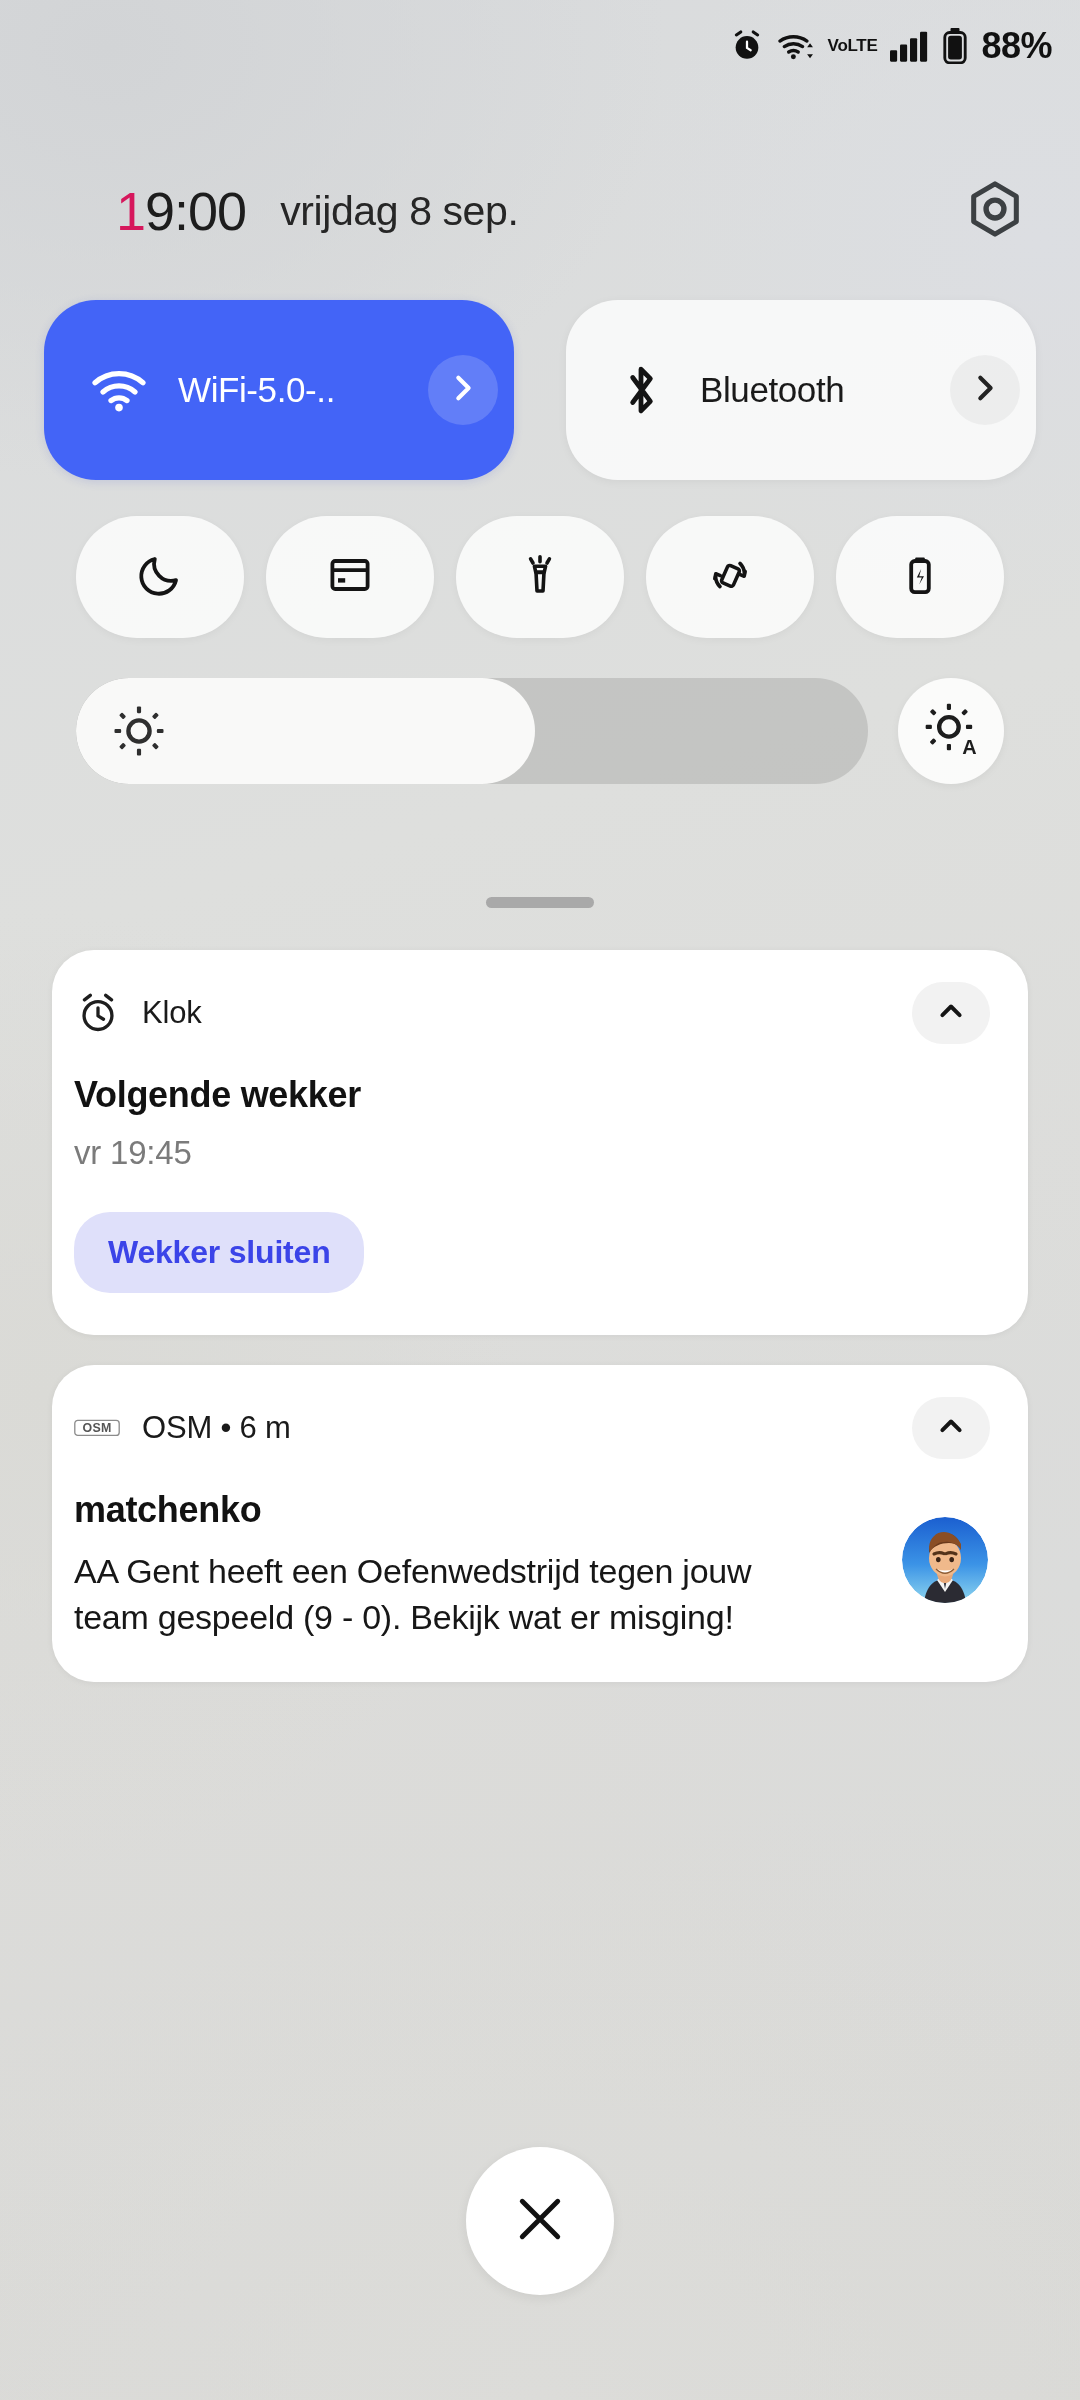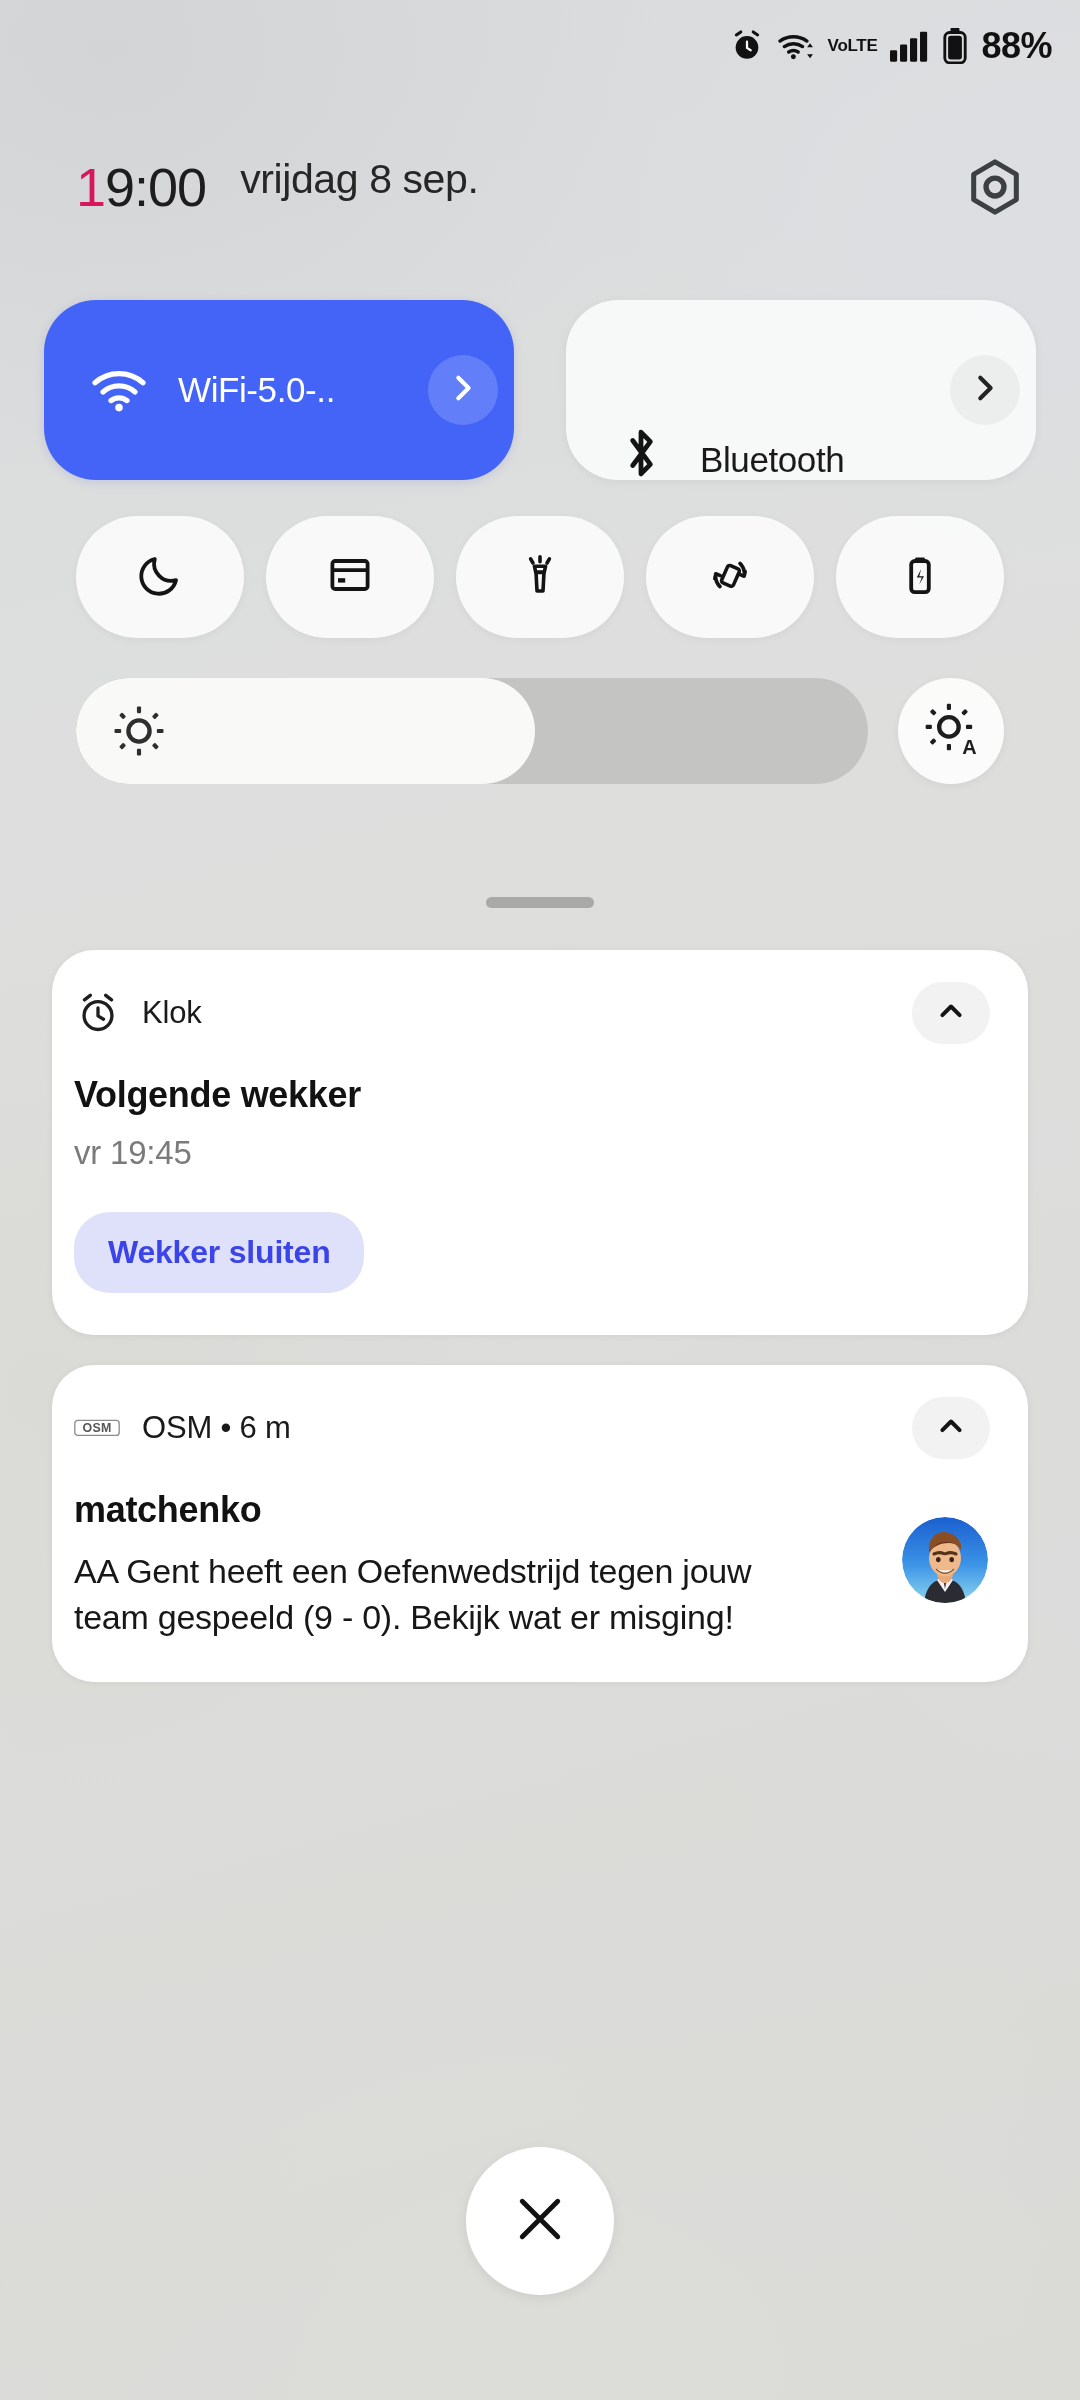--- a/index.html
+++ b/index.html
@@ -29,40 +29,40 @@
   #battery-percent {
     font-size: 36px; font-weight: 700; color: #111; letter-spacing: -0.5px;
     margin-left: 1px; line-height: 1;
   }
   .volte { display: flex; flex-direction: row; align-items: center; line-height: 0.92; }
   .volte b { font-size: 17px; font-weight: 700; color: #111; letter-spacing: -0.3px; }
 
   
   #clock-row {
     position: absolute; top: 156px; left: 0; width: 1080px; height: 110px;
-    display: flex; padding: 0 52px 0 76px;
+    display: flex; align-items: center; padding: 0 52px 0 116px;
   }
   #clock-time { font-size: 54px; font-weight: 400; color: #1d1d1d; letter-spacing: -1px; }
   #clock-time .accent { color: #d6175c; }
   #clock-date {
     font-size: 41px; font-weight: 400; color: #262626;
     margin-left: 34px; letter-spacing: -0.4px;
   }
   #settings-button { margin-left: auto; width: 66px; height: 66px; display: flex; align-items: center; justify-content: center; }
 
   
   #quick-panel { position: absolute; top: 300px; left: 0; width: 1080px; }
 
   .big-tiles { display: flex; gap: 52px; padding: 0 44px; }
   .big-tile {
     flex: 1; height: 180px; border-radius: 52px;
     display: flex; align-items: center; padding-left: 46px; position: relative;
   }
   .big-tile.on  { background: #4364f7; box-shadow: 0 2px 10px rgba(60,80,200,0.16); }
-  .big-tile.off { background: rgba(255,255,255,0.78); box-shadow: 0 2px 10px rgba(0,0,0,0.05); align-items: flex-end; }
+  .big-tile.off { background: rgba(255,255,255,0.78); box-shadow: 0 2px 10px rgba(0,0,0,0.05); }
   .big-tile .tile-icon { width: 58px; display: flex; align-items: center; justify-content: center; }
   .big-tile .tile-label {
     font-size: 35px; font-weight: 500; letter-spacing: -0.4px;
     margin-left: 30px; white-space: nowrap; overflow: hidden;
   }
   .big-tile.on  .tile-label { color: #ffffff; }
   .big-tile.off .tile-label { color: #1a1a1a; }
   .chev-circle {
     position: absolute; right: 16px; top: 50%; transform: translateY(-50%);
     width: 70px; height: 70px; border-radius: 50%;

